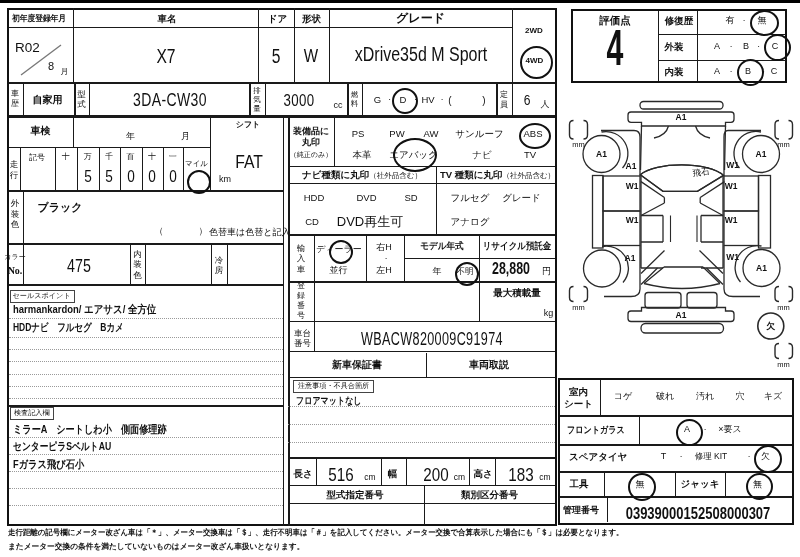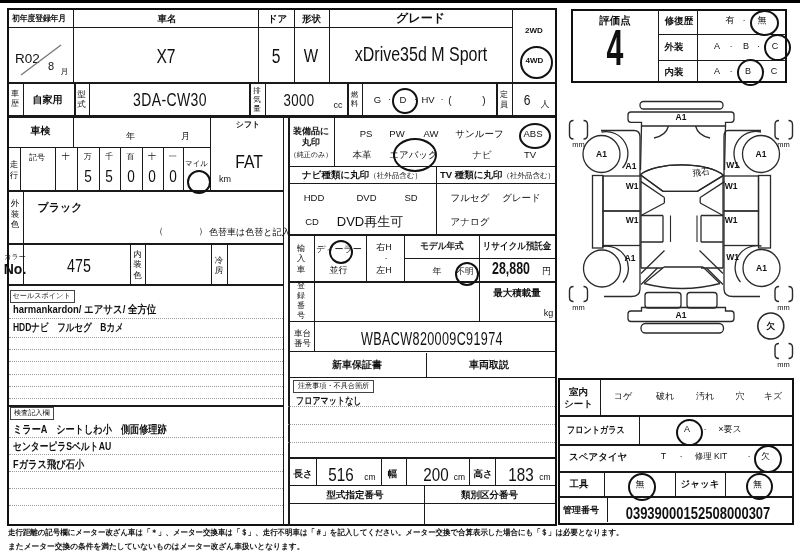--- a/index.html
+++ b/index.html
@@ -91,21 +91,21 @@
 <div class="dl" style="left:288px;top:424px;width:267px"></div>
 <div class="dl" style="left:288px;top:441.5px;width:267px"></div>
 <div class="tle" style="left:12px;top:18.5px;font-size:8.5px;font-weight:bold;letter-spacing:-0.2px;transform:translate(0,-50%) scale(0.93,1);transform-origin:0 50%;">初年度登録年月</div>
 <div class="tc" style="left:167px;top:18.5px;font-size:9.5px;font-weight:bold;">車名</div>
 <div class="tc" style="left:277.5px;top:18.5px;font-size:9.5px;font-weight:bold;">ドア</div>
 <div class="tc" style="left:311.5px;top:18.5px;font-size:9.5px;font-weight:bold;">形状</div>
 <div class="tc" style="left:420.5px;top:18.5px;font-size:12px;font-weight:bold;">グレード</div>
 <div class="tc" style="left:534px;top:31px;font-size:8px;font-weight:bold;">2WD</div>
 <div class="tc" style="left:534.5px;top:60.5px;font-size:8px;font-weight:bold;">4WD</div>
 <div class="cir" style="left:520.0px;top:46.0px;width:29.0px;height:29.0px;border-width:2.5px"></div>
-<div class="tle" style="left:15px;top:59px;font-size:13.5px;">R02</div>
+<div class="tle" style="left:15px;top:48px;font-size:13.5px;">R02</div>
 <svg class="a" style="left:18px;top:42px" width="46" height="36">
       <line x1="3" y1="33" x2="43" y2="3" stroke="#777" stroke-width="1.3"></line>
     </svg>
 <div class="tc" style="left:51px;top:66px;font-size:11px;">8</div>
 <div class="tc" style="left:64.5px;top:72px;font-size:8px;">月</div>
 <div class="tc" style="left:166.3px;top:55.5px;font-size:20px;transform:translate(-50%,-50%) scale(0.78,1);">X7</div>
 <div class="tc" style="left:275.5px;top:57px;font-size:19.5px;transform:translate(-50%,-50%) scale(0.8,1);">5</div>
 <div class="tc" style="left:310.8px;top:56.2px;font-size:19px;transform:translate(-50%,-50%) scale(0.8,1);">W</div>
 <div class="tc" style="left:420.5px;top:55px;font-size:19.5px;transform:translate(-50%,-50%) scale(0.82,1);">xDrive35d M Sport</div>
 <div class="tc" style="left:15px;top:98.5px;font-size:8px;line-height:10px;">車<br>歴</div>
@@ -148,39 +148,39 @@
 <div class="tc" style="left:172.8px;top:176.5px;font-size:17px;transform:translate(-50%,-50%) scale(0.8,1);">0</div>
 <div class="tc" style="left:196.5px;top:164px;font-size:7.5px;">マイル</div>
 <div class="tc" style="left:197px;top:179.5px;font-size:9px;margin-left:28px;">km</div>
 <div class="cir" style="left:187px;top:169.5px;width:20px;height:20px;border-width:2.2px"></div>
 <div class="tc" style="left:15px;top:214px;font-size:8.5px;line-height:10.5px;">外<br>装<br>色</div>
 <div class="tc" style="left:60px;top:207px;font-size:11px;font-weight:bold;">ブラック</div>
 <div class="tc" style="left:159px;top:232px;font-size:9px;">（</div>
 <div class="tc" style="left:203px;top:232px;font-size:9px;">）</div>
 <div class="tle" style="left:209px;top:232.5px;font-size:9px;">色替車は色替と記入</div>
 <div class="tc" style="left:15px;top:257px;font-size:7px;">カラー</div>
-<div class="tc" style="left:15px;top:269.5px;font-size:14px;font-weight:bold;">No.</div>
+<div class="tc" style="left:15px;top:269.5px;font-size:10px;font-weight:bold;font-family:Liberation Serif, serif;">No.</div>
 <div class="tc" style="left:78.5px;top:265.8px;font-size:19px;transform:translate(-50%,-50%) scale(0.75,1);">475</div>
 <div class="tc" style="left:137.5px;top:264.5px;font-size:8.5px;line-height:10.5px;">内<br>装<br>色</div>
 <div class="tc" style="left:219px;top:264.5px;font-size:8.5px;line-height:10.5px;">冷<br>房</div>
 <div class="lbox" style="left:9.5px;top:289.5px;width:63px;height:11px">
       <span>セールスポイント</span>
     </div>
 <div class="tle" style="left:13px;top:308.5px;font-size:11px;font-weight:bold;transform:translate(0,-50%) scale(0.86,1);transform-origin:0 50%;">harmankardon/ エアサス/ 全方位</div>
 <div class="tle" style="left:13px;top:326.5px;font-size:11px;font-weight:bold;transform:translate(0,-50%) scale(0.77,1);transform-origin:0 50%;">HDDナビ　フルセグ　Bカメ</div>
 <div class="lbox" style="left:9.5px;top:407px;width:42px;height:10.5px">
       <span>検査記入欄</span>
     </div>
 <div class="tle" style="left:13px;top:429px;font-size:11px;font-weight:bold;transform:translate(0,-50%) scale(0.83,1);transform-origin:0 50%;">ミラーA　シートしわ小　側面修理跡</div>
 <div class="tle" style="left:13px;top:446px;font-size:11px;font-weight:bold;transform:translate(0,-50%) scale(0.79,1);transform-origin:0 50%;">センターピラSベルトAU</div>
 <div class="tle" style="left:13px;top:463.5px;font-size:11px;font-weight:bold;transform:translate(0,-50%) scale(0.84,1);transform-origin:0 50%;">Fガラス飛び石小</div>
 <div class="tc" style="left:311px;top:131.5px;font-size:9px;font-weight:bold;">装備品に</div>
 <div class="tc" style="left:311px;top:143px;font-size:9px;font-weight:bold;">丸印</div>
 <div class="tc" style="left:311px;top:154.5px;font-size:7px;"><span style="font-size:7px">（純正のみ）</span></div>
-<div class="tc" style="left:358px;top:133.5px;font-size:9.5px;margin-left:8px;">PS</div>
+<div class="tc" style="left:358px;top:133.5px;font-size:9.5px;">PS</div>
 <div class="tc" style="left:397px;top:133.5px;font-size:9.5px;">PW</div>
 <div class="tc" style="left:431px;top:133.5px;font-size:9.5px;">AW</div>
 <div class="tc" style="left:479.5px;top:133.5px;font-size:9.5px;">サンルーフ</div>
 <div class="tc" style="left:533px;top:133.5px;font-size:9.5px;">ABS</div>
 <div class="cir" style="left:519px;top:122.5px;width:28px;height:22px;border-width:2.2px"></div>
 <div class="tc" style="left:362px;top:155px;font-size:9.5px;">本革</div>
 <div class="tc" style="left:413.5px;top:155px;font-size:9.5px;">エアバック</div>
 <div class="cir" style="left:393px;top:138px;width:40px;height:30px;border-width:2.2px"></div>
 <div class="tc" style="left:482px;top:155px;font-size:9.5px;">ナビ</div>
 <div class="tc" style="left:530px;top:155px;font-size:9.5px;">TV</div>

